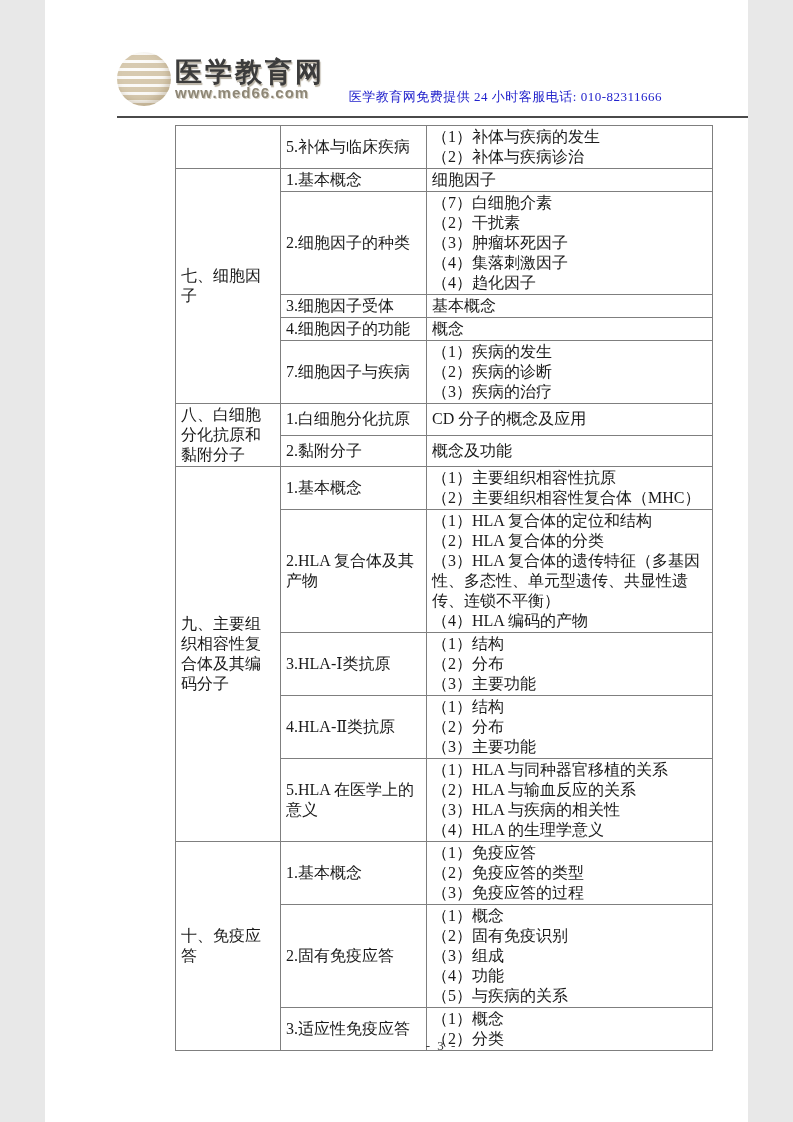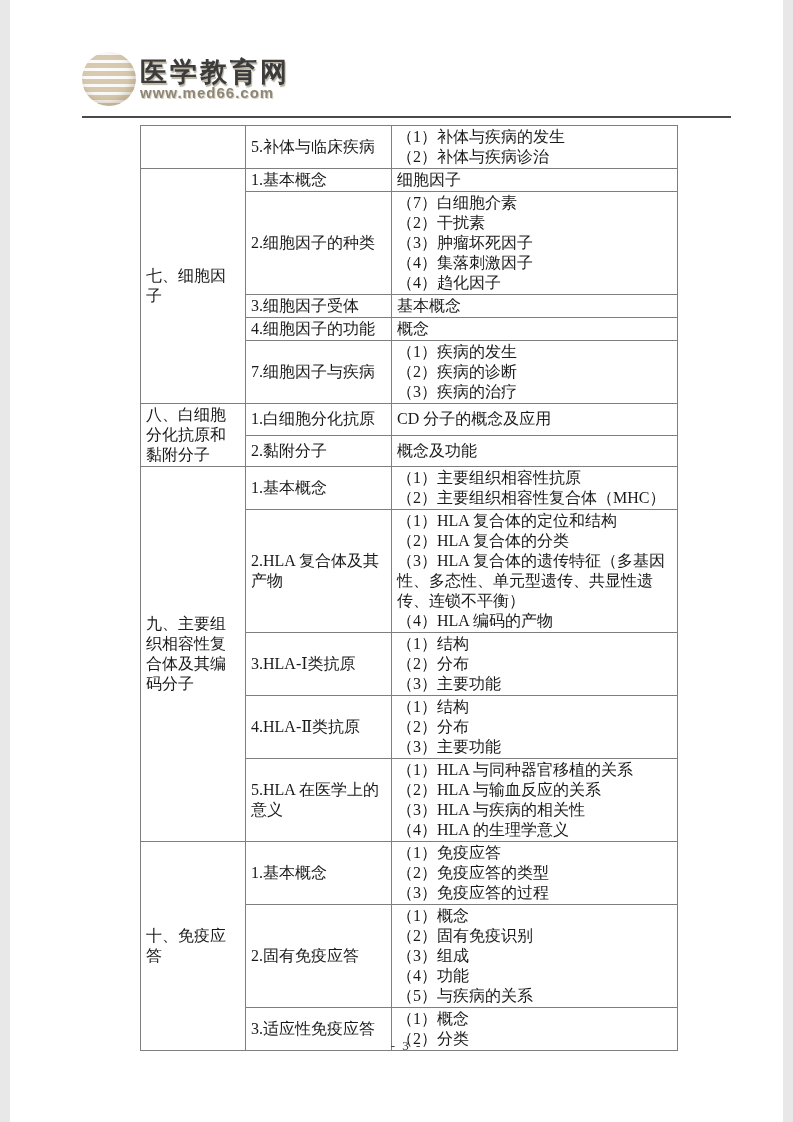--- a/index.html
+++ b/index.html
@@ -1,20 +1,20 @@
 <!DOCTYPE html>
 <html><head>
 <meta charset="utf-8">
 <style>
   * { margin: 0; padding: 0; box-sizing: border-box; }
   html, body { background: #e8e8e8; }
   body { font-family: "Liberation Serif", "DejaVu Serif", serif; }
   .page {
     position: relative;
-    width: 773px;
+    width: 703px;
     height: 1122px;
     margin: 0 auto;
     background: #ffffff;
     overflow: hidden;
     color: #111;
   }
   
   .header { position: absolute; left: 72px; right: 72px; top: 48px; height: 64px; }
   .logo { position: absolute; left: 0; top: 4px; display: flex; align-items: center; }
   .logo-ball {
@@ -79,20 +79,21 @@
 <div class="page">
 
   <div class="header">
     <div class="logo">
       <div class="logo-ball"></div>
       <div class="logo-text-wrap">
         <div class="logo-title">医学教育网</div>
         <div class="logo-url">www.med66.com</div>
       </div>
     </div>
+    <div class="service-line">医学教育网免费提供 24 小时客服电话: 010-82311666</div>
   </div>
 
   <div class="header-rule"></div>
 
   <table class="syllabus">
     <colgroup>
       <col class="c1">
         <col class="c2">
         <col class="c3">
     </colgroup>

